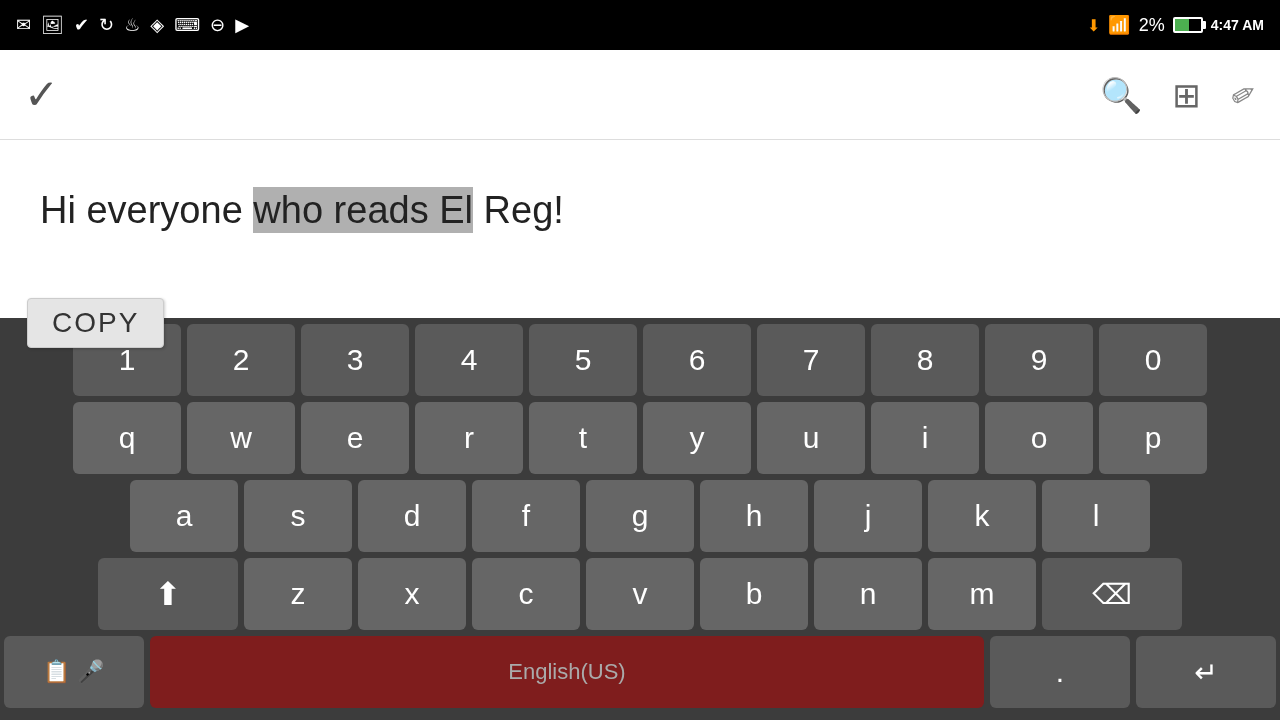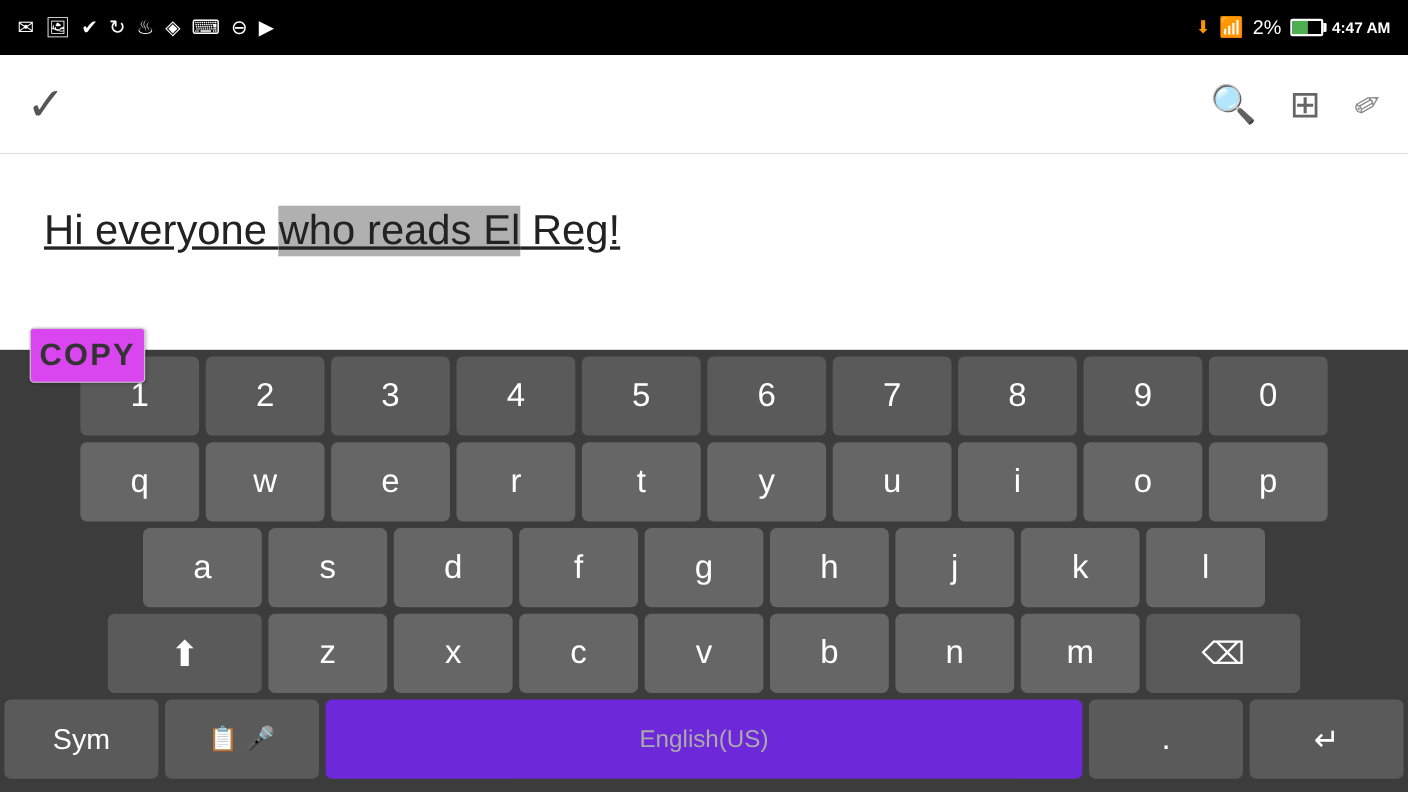--- a/index.html
+++ b/index.html
@@ -117,26 +117,26 @@
       background: #b0b0b0;
       color: #222;
       padding: 2px 0;
     }
 
     
     .copy-popup {
       position: absolute;
       top: 158px;
       left: 27px;
-      background: #d946ef;
+      background: #e5e5e5;
       border: 1px solid #ccc;
       border-radius: 4px;
-      padding: 8px 8px;
+      padding: 8px 24px;
       font-size: 28px;
-      font-weight: bold;
+      font-weight: normal;
       color: #333;
       letter-spacing: 2px;
       z-index: 10;
       box-shadow: 1px 1px 3px rgba(0,0,0,0.2);
     }
 
     
     .selection-handles {
       position: absolute;
       top: 200px;
@@ -233,21 +233,21 @@
     }
 
     .key-emoji {
       width: 140px;
       background: #5a5a5a;
       font-size: 22px;
     }
 
     .key-space {
       flex: 1;
-      background: #6d28d9;
+      background: #7f1d1d;
       font-size: 22px;
       color: #aaa;
     }
 
     .key-period {
       width: 140px;
       background: #5a5a5a;
     }
 
     .key-enter {
@@ -299,21 +299,21 @@
     <span class="checkmark-icon">✓</span>
   </div>
   <div class="action-bar-right">
     <span class="toolbar-icon">🔍</span>
     <span class="toolbar-icon">⊞</span>
     <span class="toolbar-icon toolbar-icon-pencil">✏</span>
   </div>
 </div>
 
 <div id="content-area">
-  <div style="font-size:38px; color:#222; line-height:1.6; padding-top:10px;text-decoration:underline;">
+  <div style="font-size:38px; color:#222; line-height:1.6; padding-top:10px;">
     <span class="text-normal">Hi everyone </span><span class="text-selected">who reads El</span><span class="text-normal"> Reg!</span>
   </div>
 
   <div class="copy-popup">COPY</div>
 
   <div class="selection-handles">
     <div class="handle-line"></div>
     <div class="handle-circle-left"></div>
     <div class="handle-circle-right"></div>
   </div>
@@ -369,21 +369,20 @@
     <div class="key key-letter">v</div>
     <div class="key key-letter">b</div>
     <div class="key key-letter">n</div>
     <div class="key key-letter">m</div>
     <div class="key key-backspace">
         <span class="backspace-icon">⌫</span>
       </div>
   </div>
 
   <div class="key-row">
-    <div class="key key-sym">Sym</div>
     <div class="key key-emoji">📋&nbsp;🎤</div>
     <div class="key key-space">English(US)</div>
     <div class="key key-period">.</div>
     <div class="key key-enter">
         <span class="enter-icon">↵</span>
       </div>
   </div>
 </div>
 
 </body></html>

